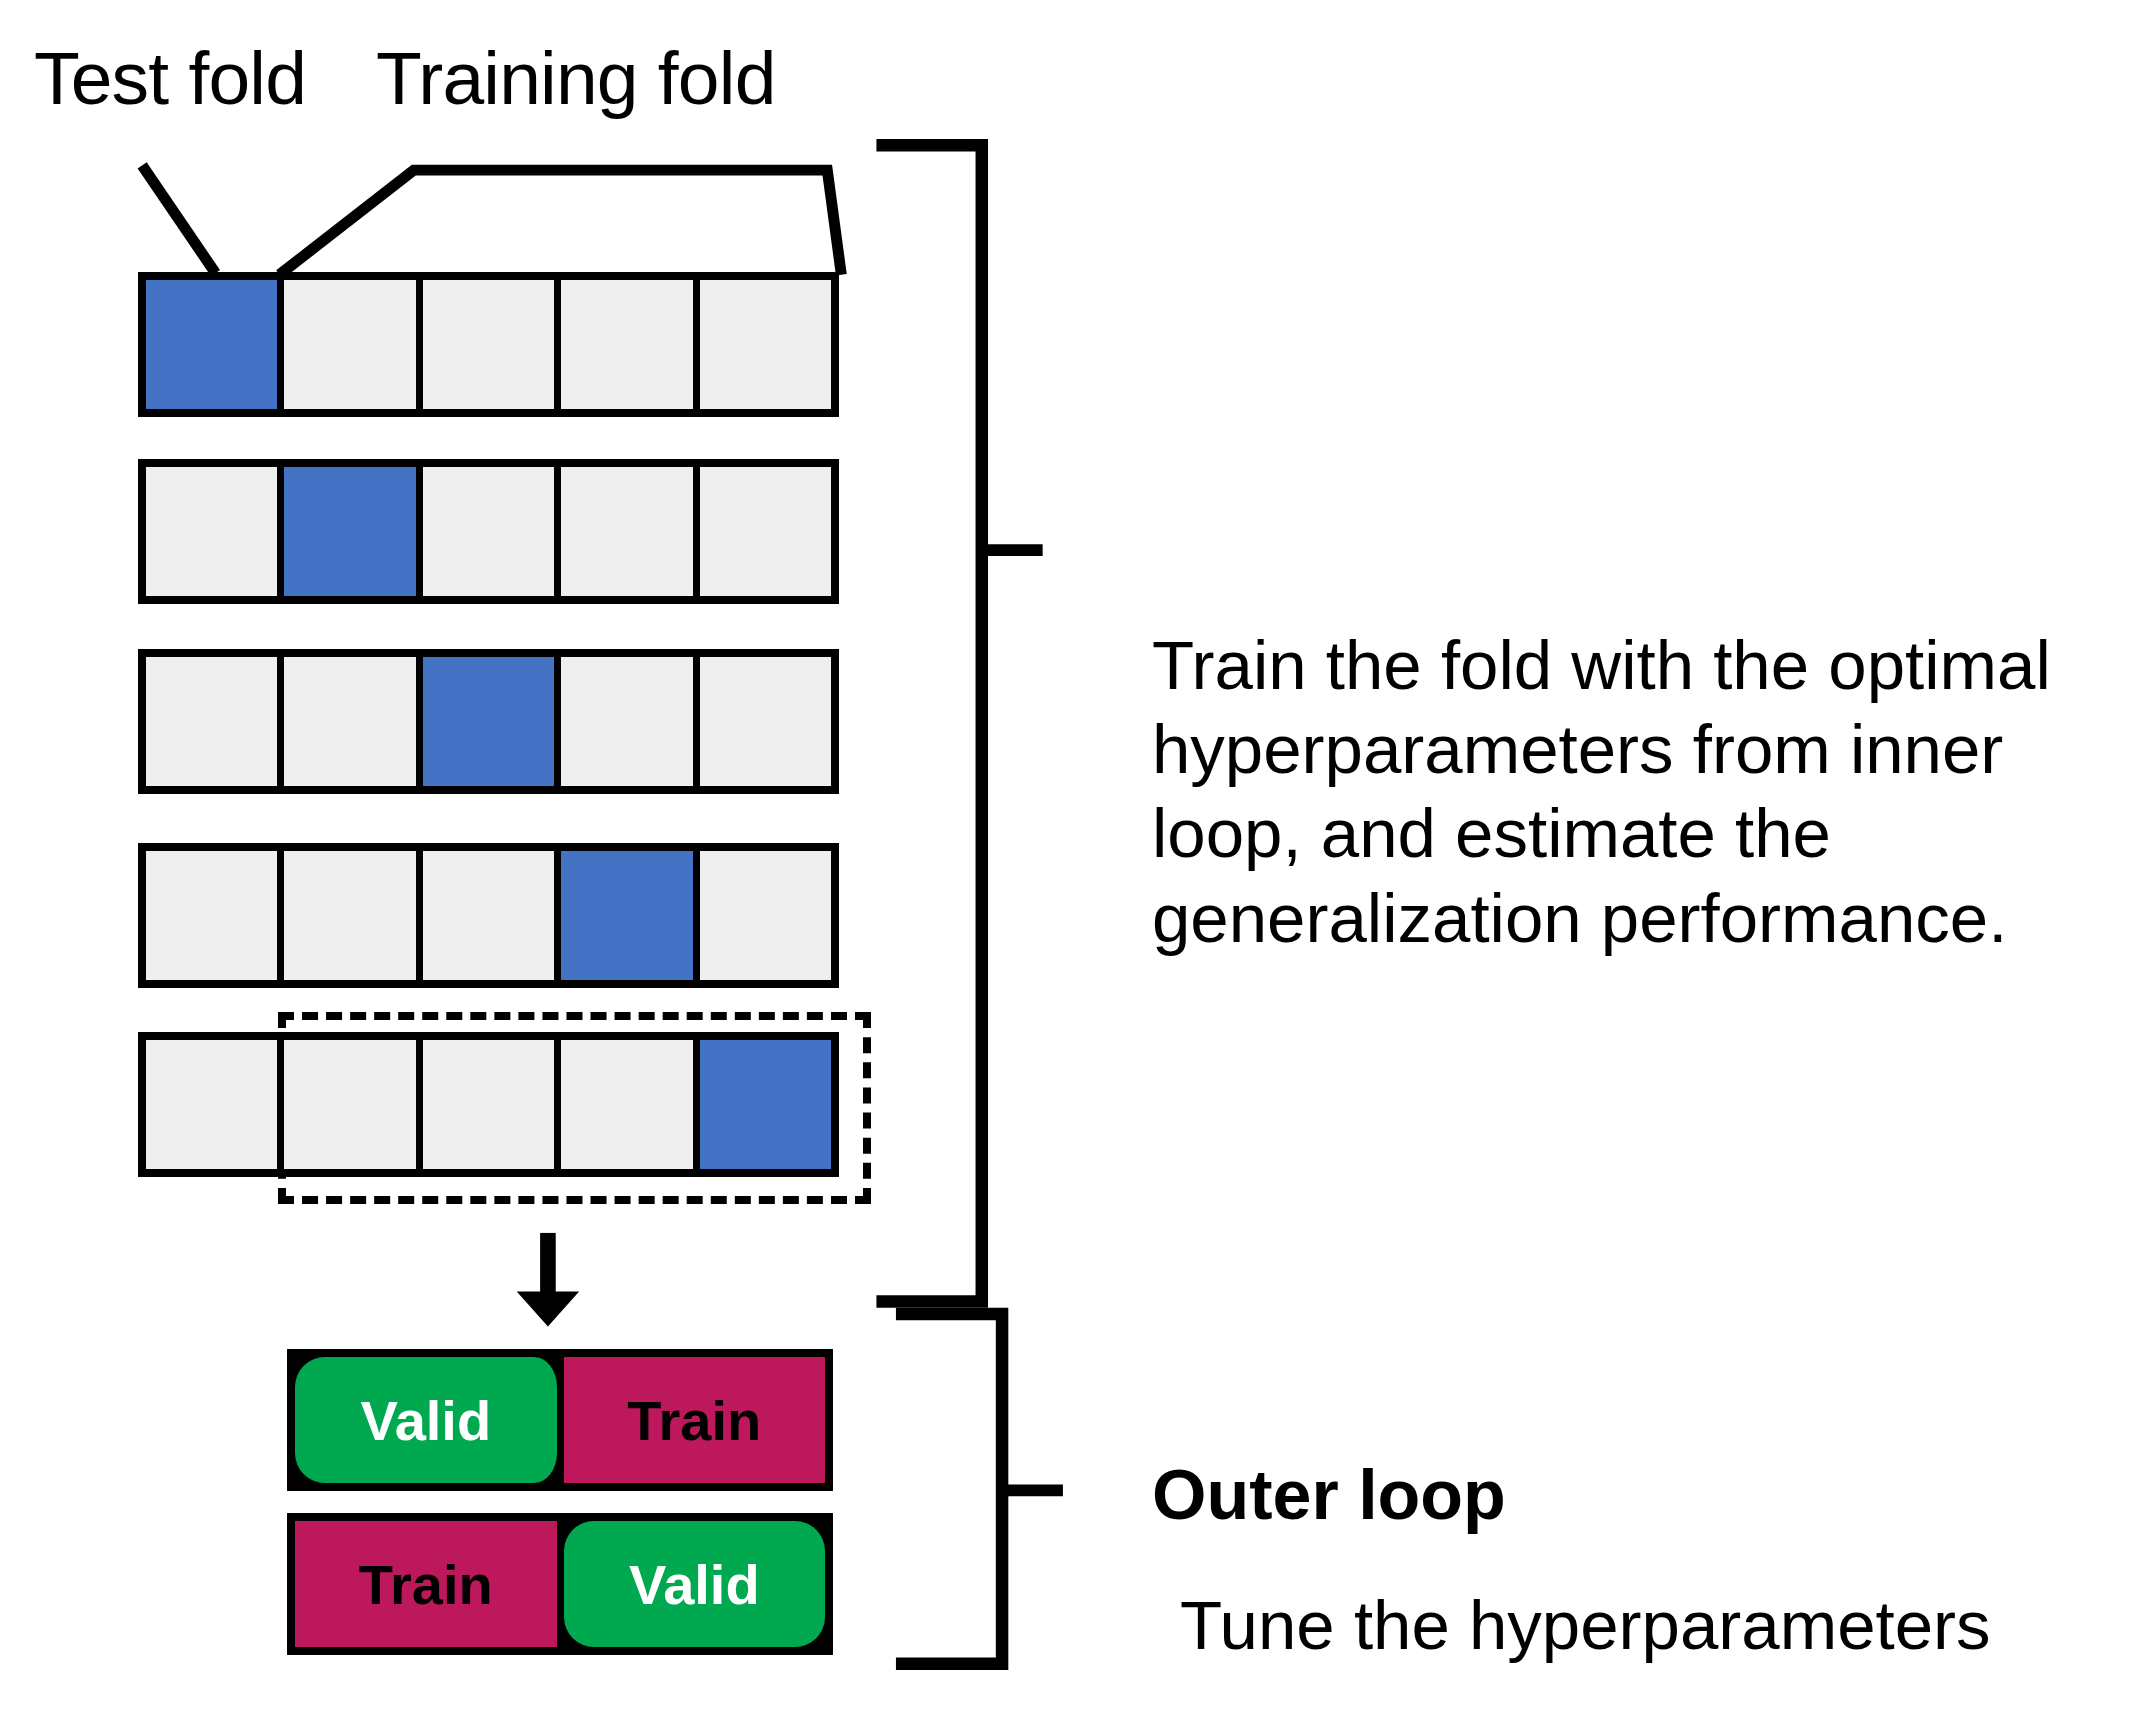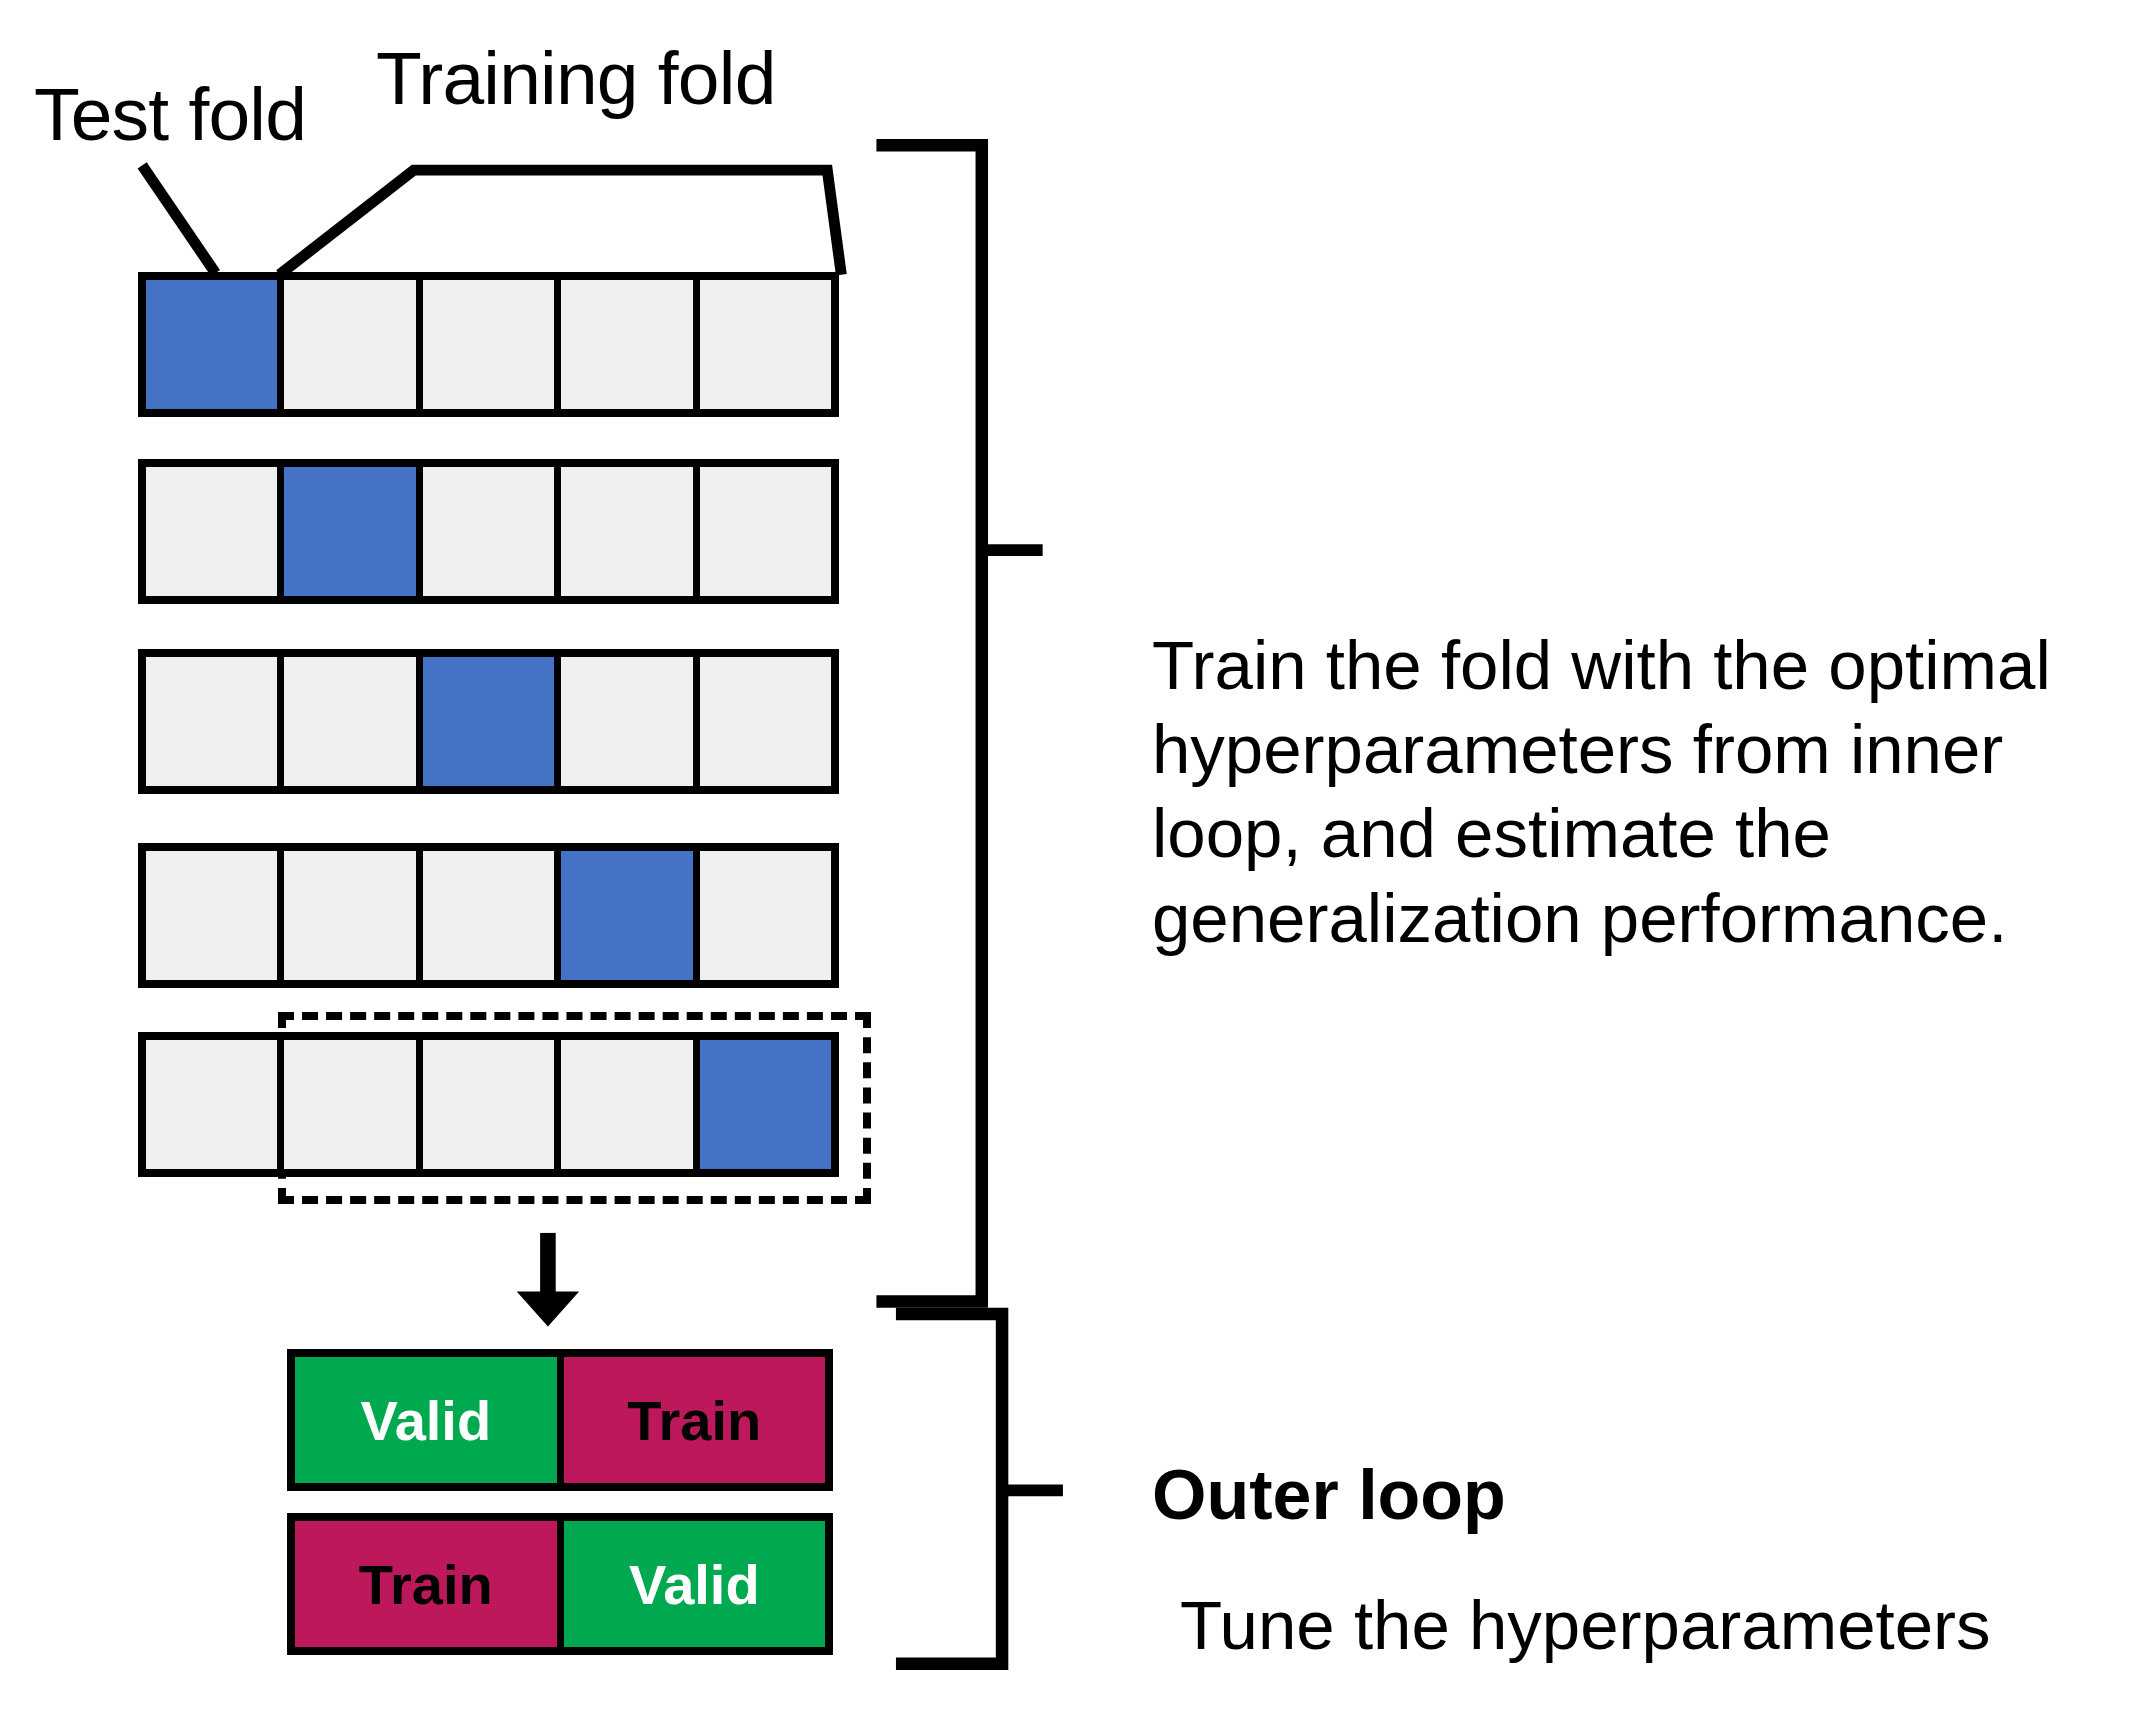--- a/index.html
+++ b/index.html
@@ -21,21 +21,21 @@
 
   
   .label-top {
     position: absolute;
     font-size: 75px;
     line-height: 1.0;
     color: #000000;
     white-space: nowrap;
     letter-spacing: -0.8px;
   }
-  #label-test-fold  { left: 34px;  top: 41px; margin-top: 36px; }
+  #label-test-fold  { left: 34px;  top: 41px; }
   #label-training-fold { left: 376px; top: 41px; }
 
   
   .fold-row {
     position: absolute;
     display: flex;
     box-sizing: border-box;
     border: 8.6px solid #000000;
     background: #000000;
     height: 145px;
@@ -71,21 +71,21 @@
     box-sizing: border-box;
     display: flex;
     align-items: center;
     justify-content: center;
     font-size: 56px;
     font-weight: bold;
     border-right: 7px solid #000000;
     letter-spacing: 0px;
   }
   .inner-cell:last-child { border-right: none; }
-  .inner-cell.is-valid { background: #00a850; color: #ffffff; }
+  .inner-cell.is-valid { background: #00a850; color: #ffffff; border-radius: 30px; }
   .inner-cell.is-train { background: #be185d; color: #000000; }
 
   
   .side-title {
     position: absolute;
     font-size: 70px;
     font-weight: bold;
     white-space: nowrap;
     line-height: 1.0;
   }

